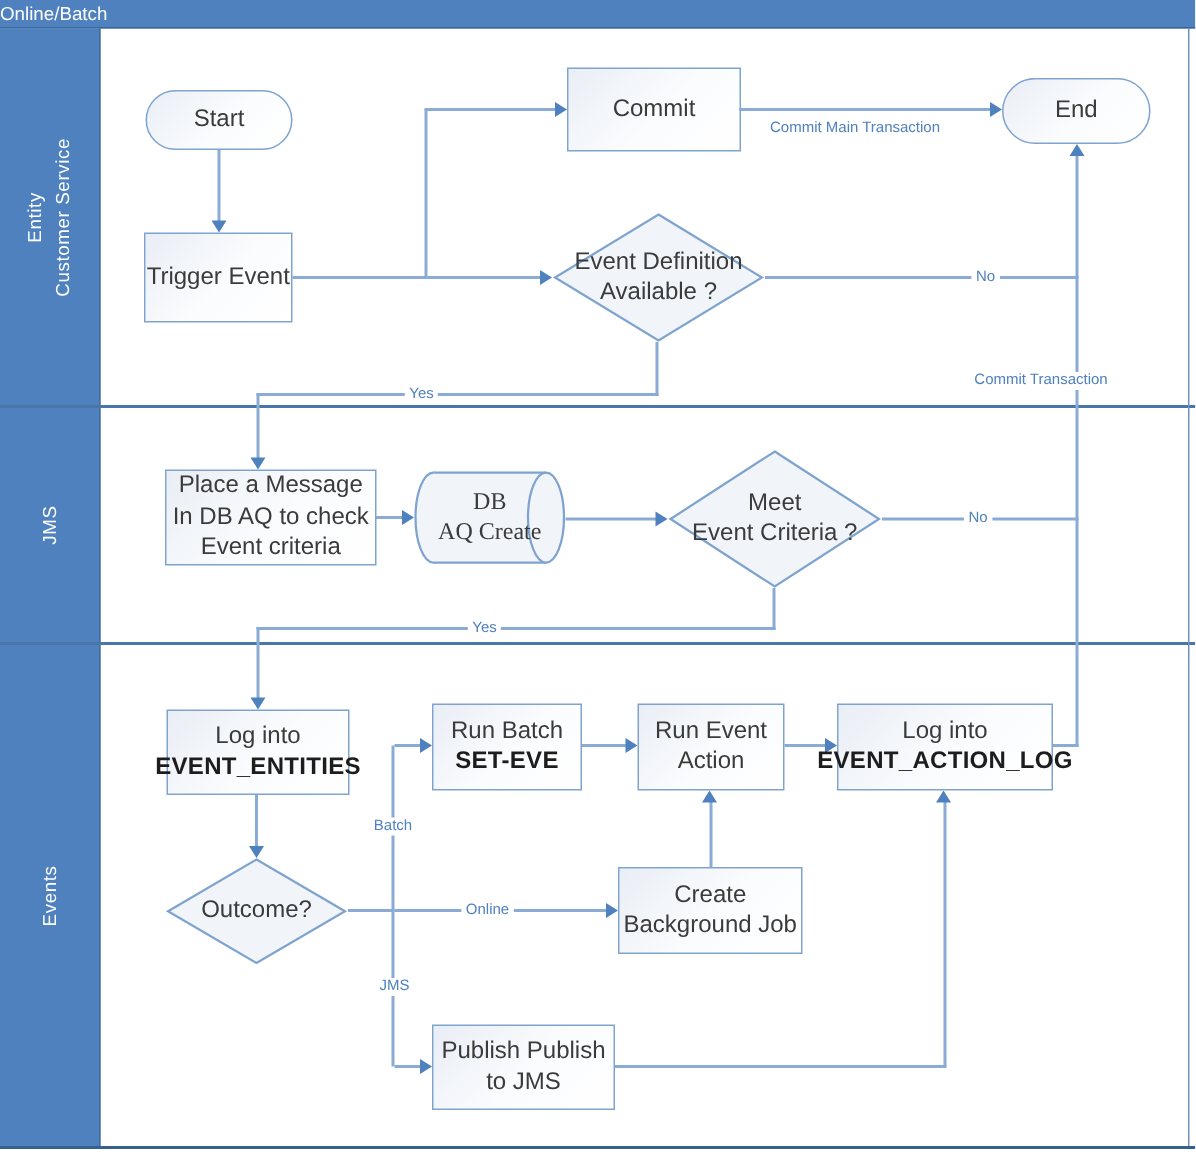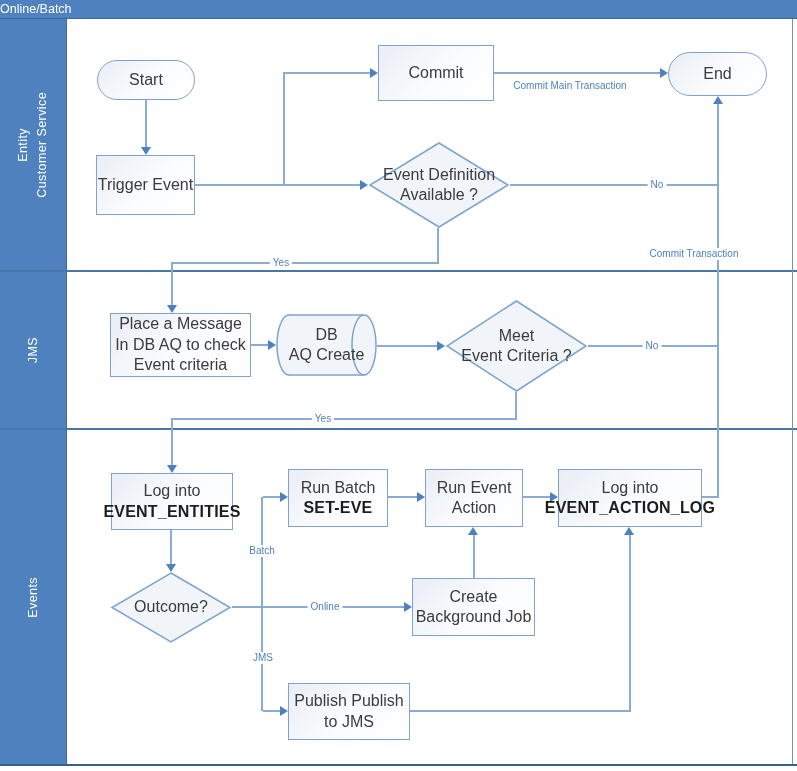--- a/index.html
+++ b/index.html
@@ -147,21 +147,21 @@
   </div>
   <div class="node process" style="left:96px;top:155px;width:99px;height:60px;">
     <div>Trigger Event</div>
   </div>
 
   <div class="node process" style="left:110px;top:313px;width:141px;height:64px;">
     <div>Place a Message</div>
     <div>In DB AQ to check</div>
     <div>Event criteria</div>
   </div>
-  <div class="node queue" style="left:276px;top:313px;width:101px;height:64px;">
+  <div class="node queue" style="left:276px;top:313px;width:101px;height:64px;font-family:Liberation Serif, serif;">
     <svg viewBox="0 0 101 64" preserveAspectRatio="none">
       <ellipse class="qstroke" cx="13" cy="32" rx="12" ry="30"></ellipse>
       <rect class="qfill" x="13" y="2" width="75" height="60"></rect>
       <line class="qline" x1="13" y1="2" x2="88" y2="2"></line>
       <line class="qline" x1="13" y1="62" x2="88" y2="62"></line>
       <ellipse class="qstroke" cx="88" cy="32" rx="12" ry="30"></ellipse>
     </svg>
     <div class="dlabel">
       <div>DB</div>
       <div>AQ Create</div>

